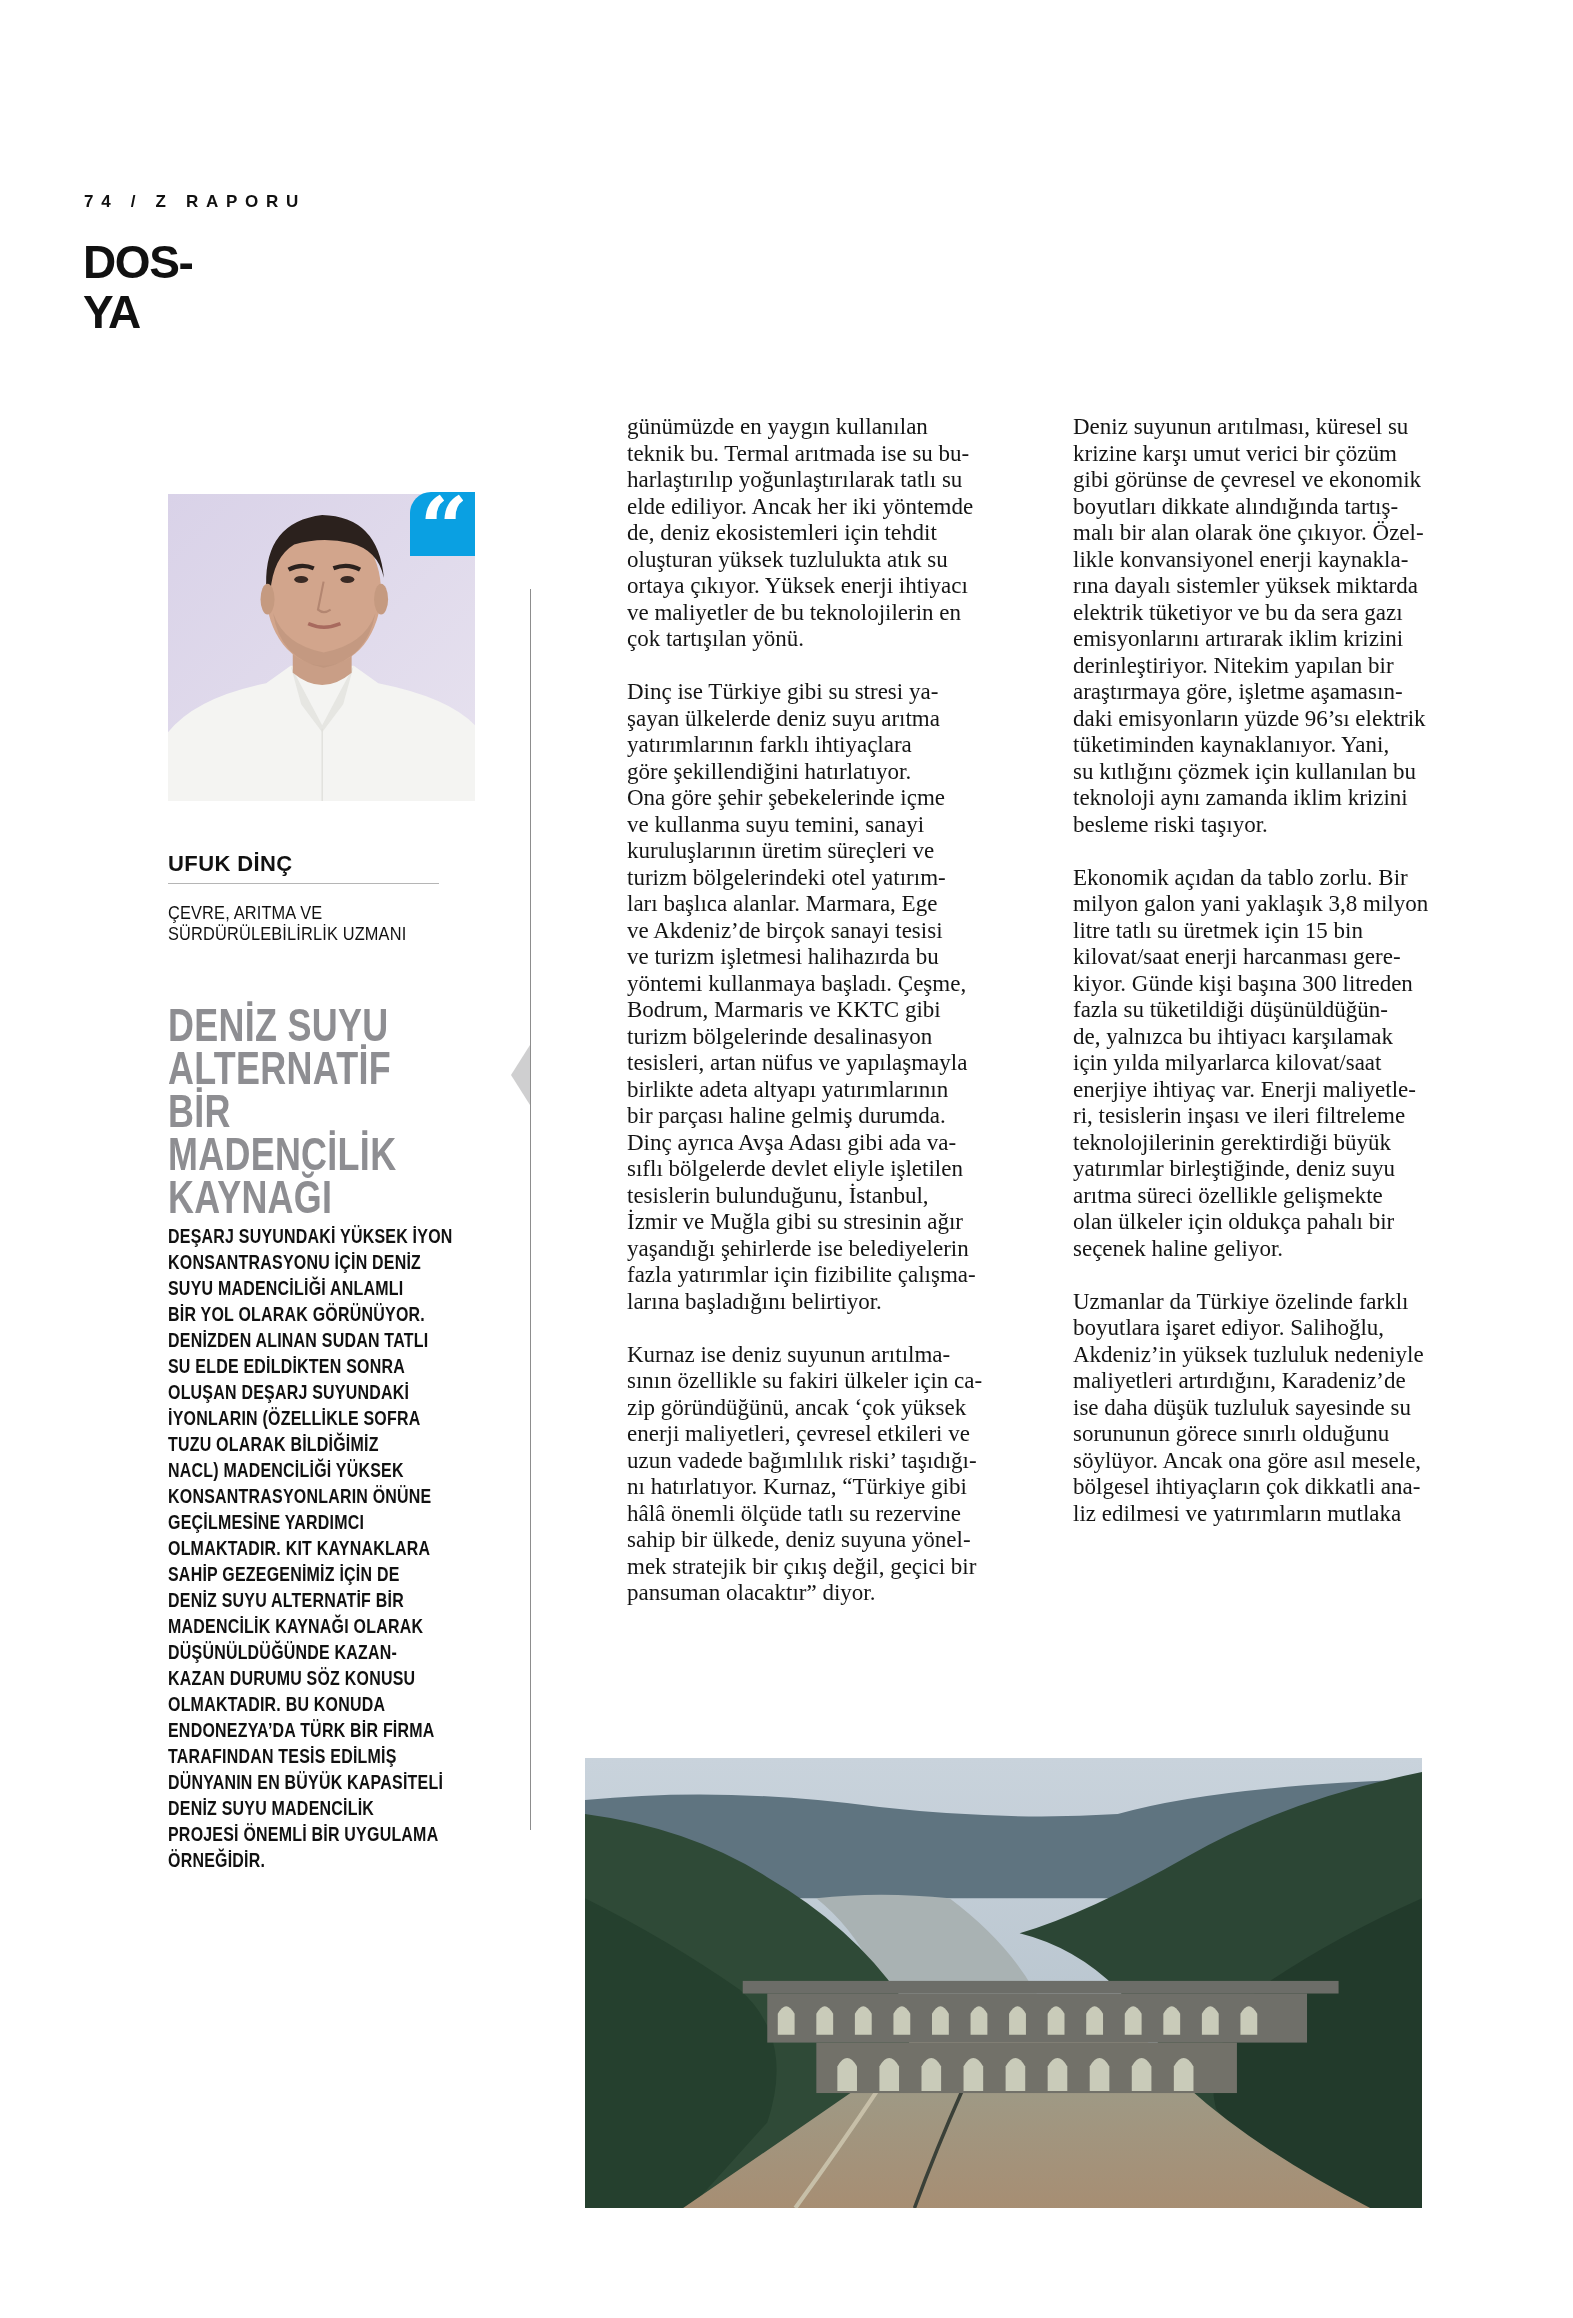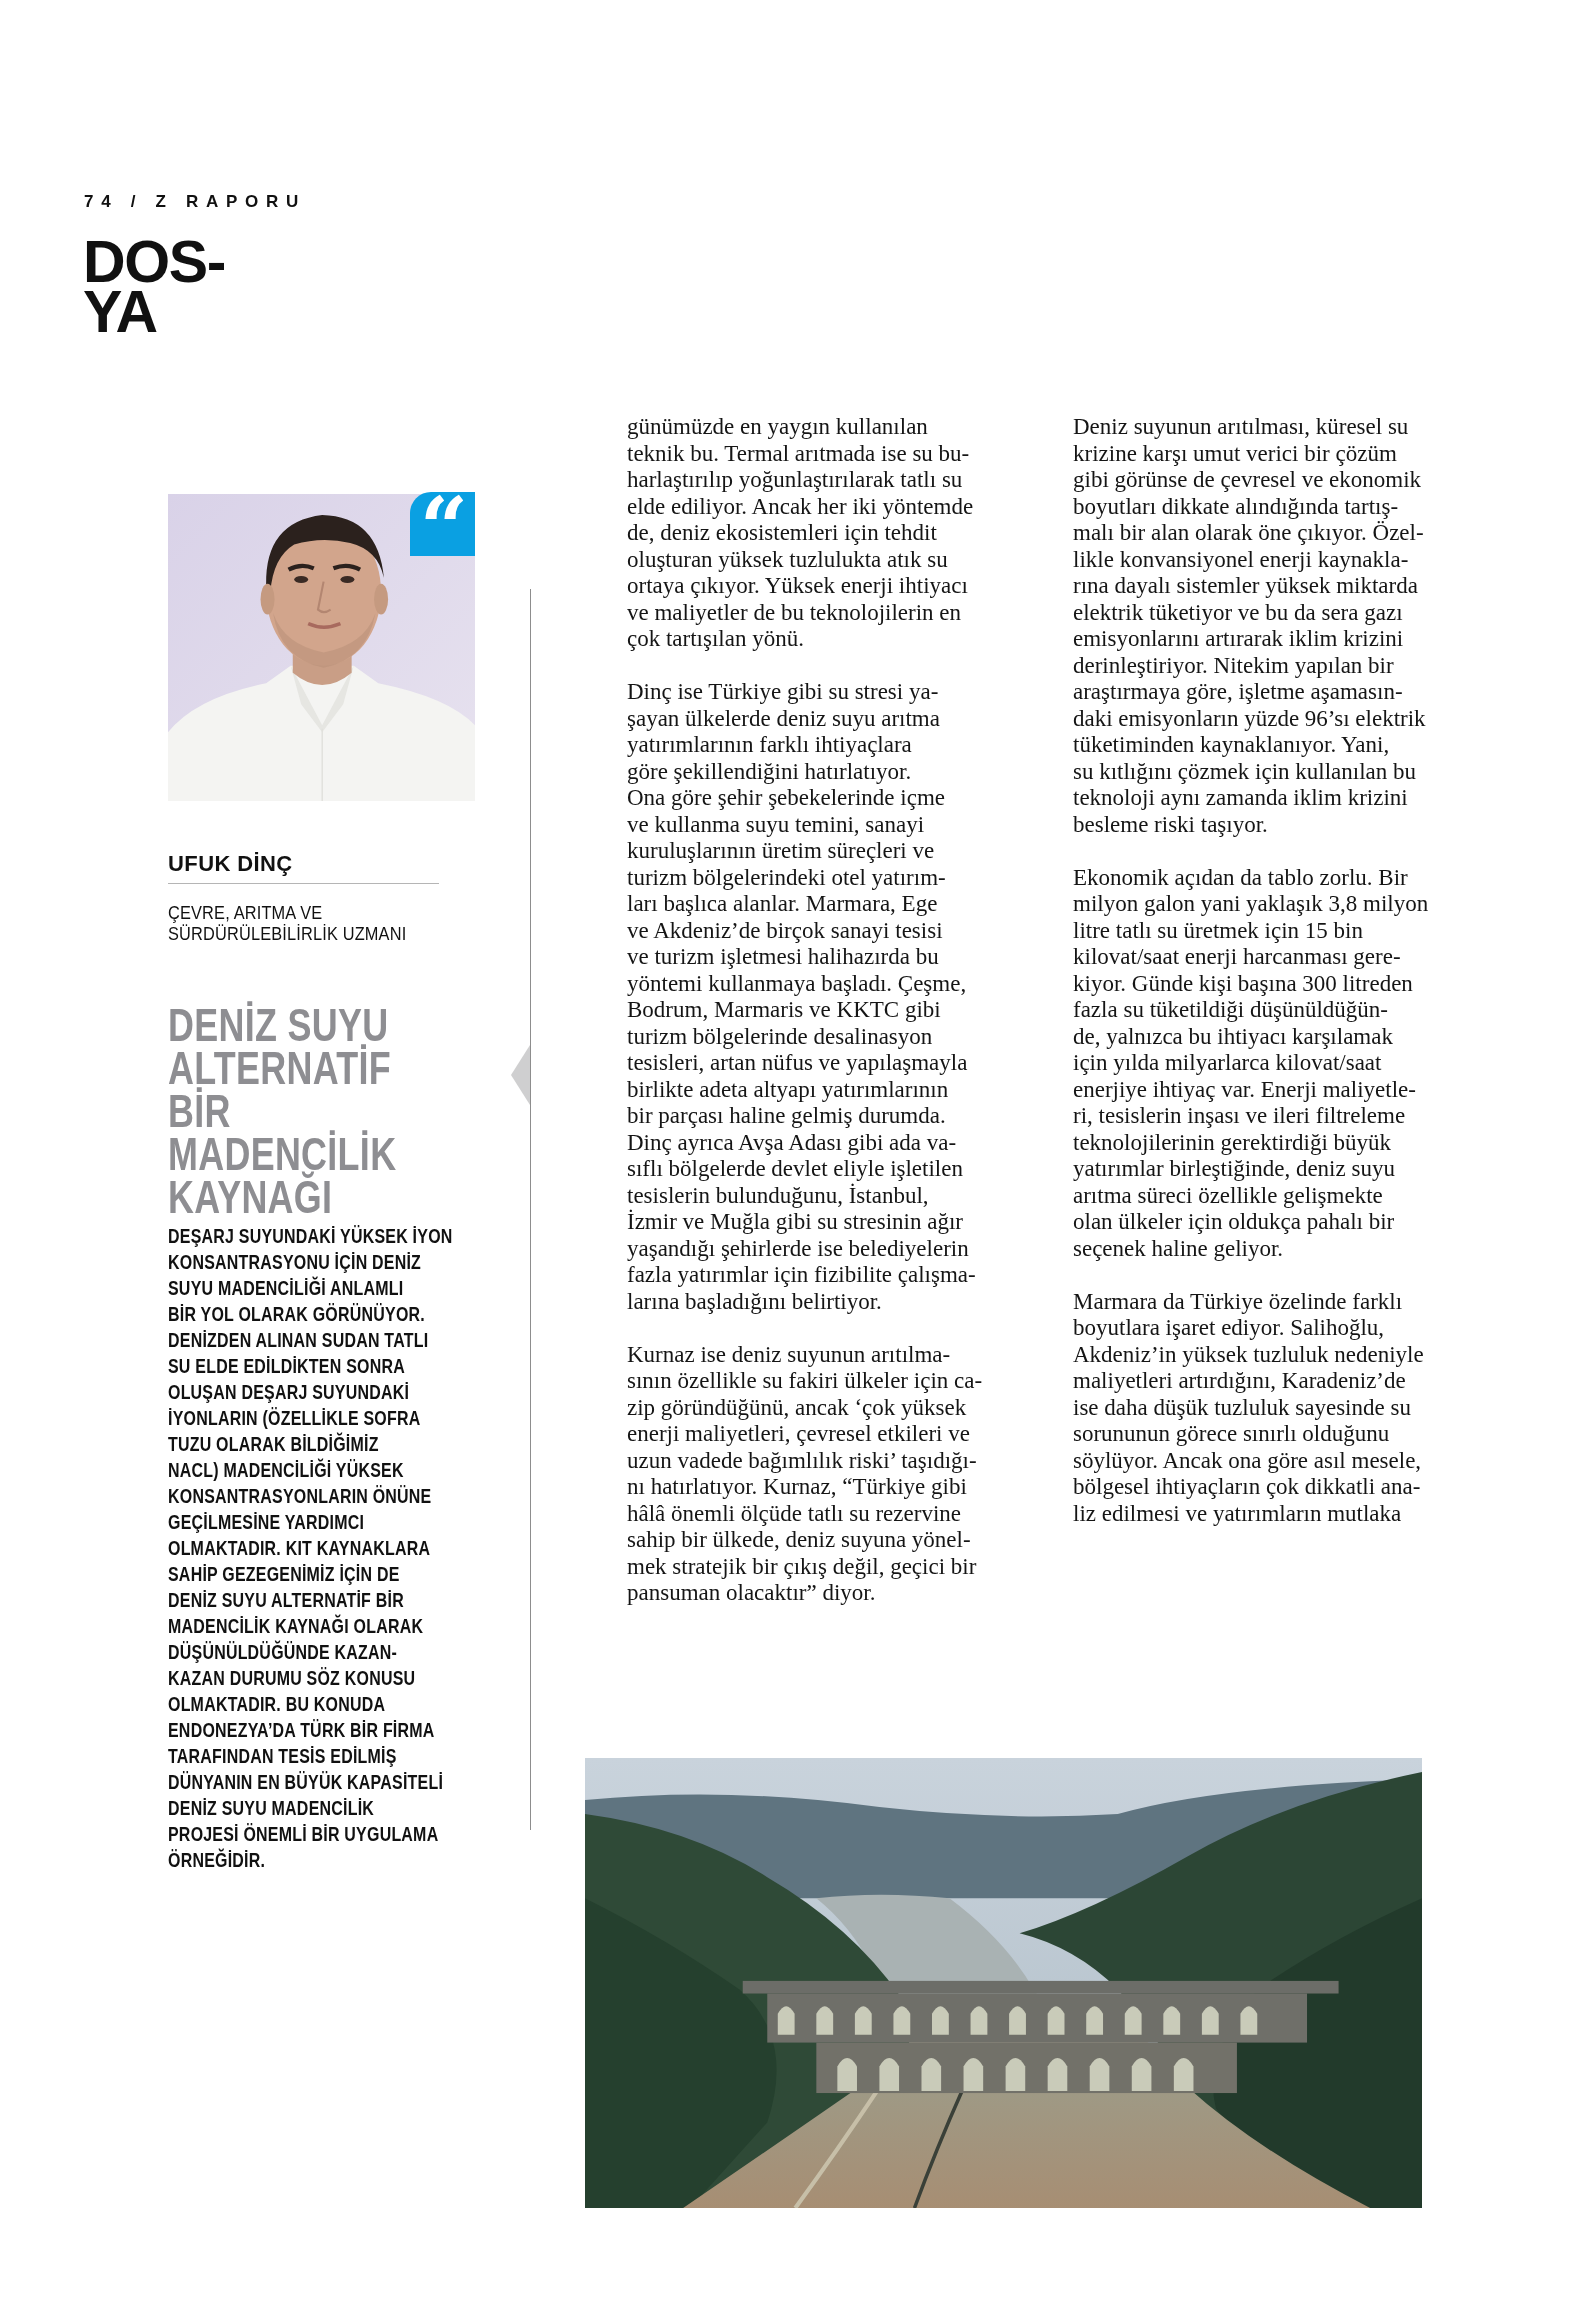--- a/index.html
+++ b/index.html
@@ -2,21 +2,21 @@
 <html style="font-size:11.2px"><head>
 <meta charset="utf-8">
 <style>
   html, body { margin: 0; padding: 0; background: #ffffff; }
   body { width: 1573px; height: 2319px; position: relative; overflow: hidden; color: #111; }
   .abs { position: absolute; }
   .sans { font-family: "Liberation Sans", "DejaVu Sans", sans-serif; }
   .serif { font-family: "Liberation Serif", "DejaVu Serif", serif; }
 
   .page-header { left: 84px; top: 192px; font-size: 17px; font-weight: 700; letter-spacing: 7.7px; white-space: nowrap; }
-  .section-title { left: 83px; top: 237px; font-size: 59px; font-weight: 900; line-height: 50px; letter-spacing: -1.4px; }
+  .section-title { left: 83px; top: 237px; font-size: 46px; font-weight: 900; line-height: 50px; letter-spacing: -1.4px; }
 
   .portrait { left: 168px; top: 494px; width: 307px; height: 307px; overflow: hidden; background: linear-gradient(180deg,#ddd6ea 0%,#e4def0 60%,#ece8f2 100%); }
   .portrait svg { display:block; }
   .quote-badge { left: 410px; top: 492px; width: 65px; height: 64px; background: #0aa0e2; border-top-left-radius: 21px; color:#fff; }
   .quote-badge span { position:absolute; left: 9.8px; top: -5.6px; font-size: 84px; font-weight: 900; line-height: 84px; font-family: "DejaVu Serif", serif; }
 
   .person-name { left: 168px; top: 851px; font-size: 22px; font-weight: 900; letter-spacing: 0.4px; }
   .name-rule { left: 168px; top: 883px; width: 271px; height: 1.4px; background: #b5b5b5; }
   .person-title { left: 168px; top: 902px; font-size: 19px; line-height: 21px; font-weight: 400; transform: scaleX(0.86); transform-origin: left top; width: 330px; letter-spacing: 0.2px; }
 
@@ -215,21 +215,21 @@
         <span class="ln">için yılda milyarlarca kilovat/saat</span>
         <span class="ln">enerjiye ihtiyaç var. Enerji maliyetle-</span>
         <span class="ln">ri, tesislerin inşası ve ileri filtreleme</span>
         <span class="ln">teknolojilerinin gerektirdiği büyük</span>
         <span class="ln">yatırımlar birleştiğinde, deniz suyu</span>
         <span class="ln">arıtma süreci özellikle gelişmekte</span>
         <span class="ln">olan ülkeler için oldukça pahalı bir</span>
         <span class="ln">seçenek haline geliyor.</span>
       </p>
       <p>
-        <span class="ln">Marmara da Türkiye özelinde farklı</span>
+        <span class="ln">Uzmanlar da Türkiye özelinde farklı</span>
         <span class="ln">boyutlara işaret ediyor. Salihoğlu,</span>
         <span class="ln">Akdeniz’in yüksek tuzluluk nedeniyle</span>
         <span class="ln">maliyetleri artırdığını, Karadeniz’de</span>
         <span class="ln">ise daha düşük tuzluluk sayesinde su</span>
         <span class="ln">sorununun görece sınırlı olduğunu</span>
         <span class="ln">söylüyor. Ancak ona göre asıl mesele,</span>
         <span class="ln">bölgesel ihtiyaçların çok dikkatli ana-</span>
         <span class="ln">liz edilmesi ve yatırımların mutlaka</span>
       </p>
     </div>

